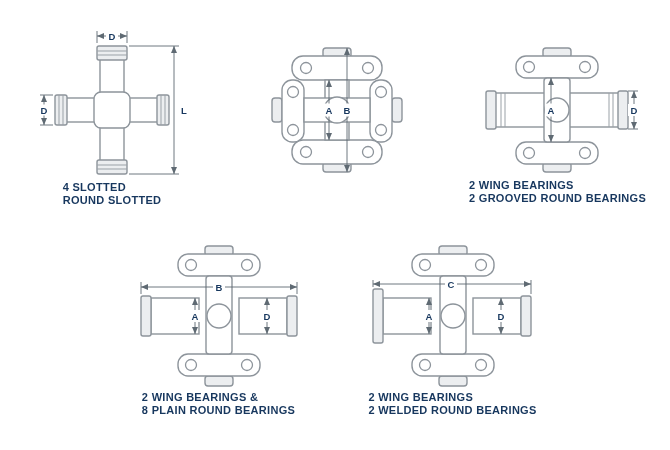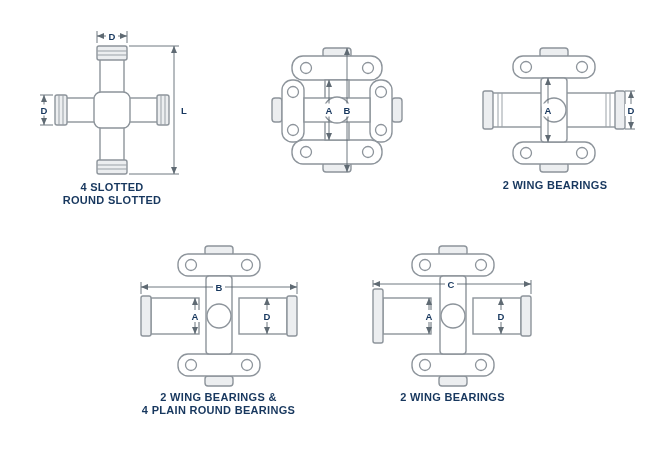--- a/index.html
+++ b/index.html
@@ -9,21 +9,20 @@
     background:#ffffff;
     overflow:hidden;
     font-family:"Liberation Sans", sans-serif;
   }
   .fig { position:absolute; display:flex; flex-direction:column; align-items:center; }
   .caption {
     margin-top:3px;
     color:#17375e;
     font:bold 11px/13px "Liberation Sans", sans-serif;
     letter-spacing:.3px;
-    text-align:center;
     white-space:nowrap;
   }
   svg .part   { fill:#ffffff; stroke:#8d949b; stroke-width:1.4; }
   svg .shade  { fill:#eceef0; stroke:#8d949b; stroke-width:1.4; }
   svg .detail { fill:none; stroke:#9aa1a7; stroke-width:1; }
   svg .hole   { fill:#ffffff; stroke:#8d949b; stroke-width:1.3; }
   svg .dim    { fill:none; stroke:#5f6a73; stroke-width:0.9; }
   svg .dimbg  { fill:#ffffff; }
   svg .dimtxt {
     fill:#17375e;
@@ -148,20 +147,21 @@
         <rect class="dimbg" x="73" y="73.5" width="12" height="13"></rect>
         <text class="dimtxt" x="79" y="80">A</text>
         <path class="dim" d="M156 61 H166 M156 99 H166"></path>
         <line class="dim" x1="162" y1="61" x2="162" y2="99" marker-start="url(#a3)" marker-end="url(#a3)"></line>
         <rect class="dimbg" x="156" y="74" width="12" height="12"></rect>
         <text class="dimtxt" x="162" y="80">D</text>
       </g>
     </svg>
     <div class="caption">
       <div>2 WING BEARINGS</div>
+      <div>2 GROOVED ROUND BEARINGS</div>
     </div>
   </div>
 
   <div class="fig" style="left:131px; top:232px;">
     <svg width="175" height="156" viewBox="0 0 175 156">
       <defs>
         <marker id="a4" markerWidth="8" markerHeight="8" refX="7" refY="3" orient="auto-start-reverse" markerUnits="userSpaceOnUse">
           <path d="M0 0 L7 3 L0 6 Z" fill="#5f6a73"></path>
         </marker>
       </defs>
@@ -189,21 +189,21 @@
         <line class="dim" x1="64" y1="66" x2="64" y2="102" marker-start="url(#a4)" marker-end="url(#a4)"></line>
         <rect class="dimbg" x="58" y="78" width="12" height="12"></rect>
         <text class="dimtxt" x="64" y="84">A</text>
         <line class="dim" x1="136" y1="66" x2="136" y2="102" marker-start="url(#a4)" marker-end="url(#a4)"></line>
         <rect class="dimbg" x="130" y="78" width="12" height="12"></rect>
         <text class="dimtxt" x="136" y="84">D</text>
       </g>
     </svg>
     <div class="caption">
       <div>2 WING BEARINGS &amp;</div>
-      <div>4 PLAIN ROUND BEARINGS</div>
+      <div>8 PLAIN ROUND BEARINGS</div>
     </div>
   </div>
 
   <div class="fig" style="left:365px; top:232px;">
     <svg width="175" height="156" viewBox="0 0 175 156">
       <defs>
         <marker id="a5" markerWidth="8" markerHeight="8" refX="7" refY="3" orient="auto-start-reverse" markerUnits="userSpaceOnUse">
           <path d="M0 0 L7 3 L0 6 Z" fill="#5f6a73"></path>
         </marker>
       </defs>
@@ -231,16 +231,17 @@
         <line class="dim" x1="64" y1="66" x2="64" y2="102" marker-start="url(#a5)" marker-end="url(#a5)"></line>
         <rect class="dimbg" x="58" y="78" width="12" height="12"></rect>
         <text class="dimtxt" x="64" y="84">A</text>
         <line class="dim" x1="136" y1="66" x2="136" y2="102" marker-start="url(#a5)" marker-end="url(#a5)"></line>
         <rect class="dimbg" x="130" y="78" width="12" height="12"></rect>
         <text class="dimtxt" x="136" y="84">D</text>
       </g>
     </svg>
     <div class="caption">
       <div>2 WING BEARINGS</div>
+      <div>2 WELDED ROUND BEARINGS</div>
     </div>
   </div>
 
 </div>
 
 </body></html>

